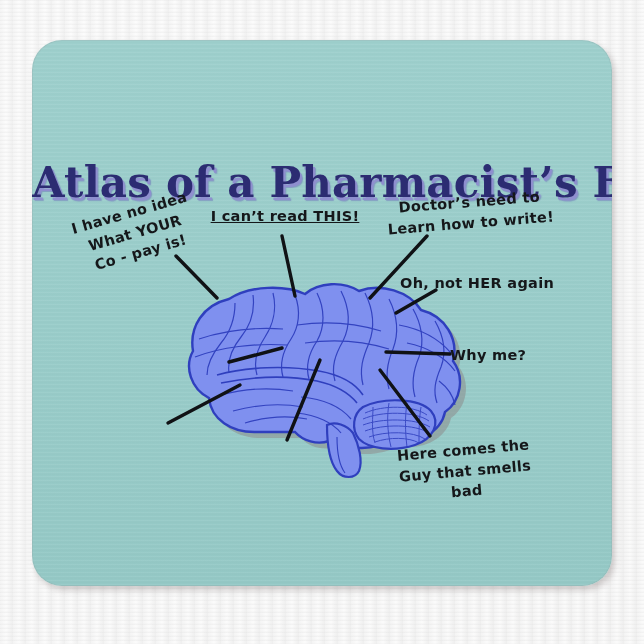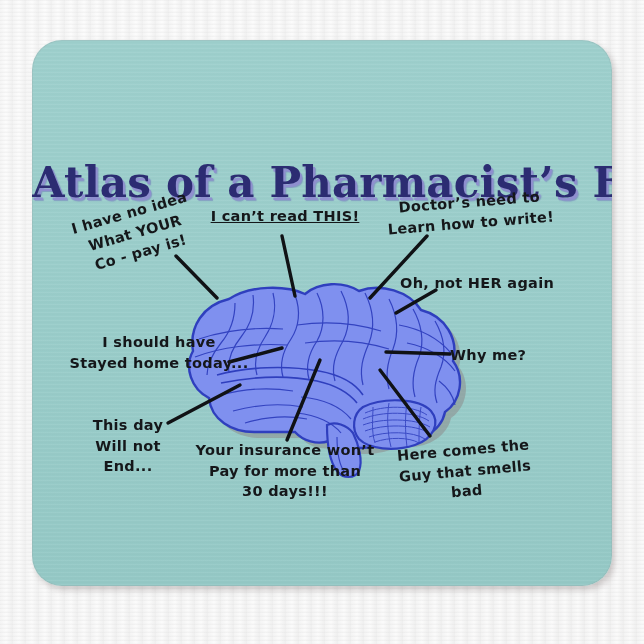--- a/index.html
+++ b/index.html
@@ -171,27 +171,19 @@
       </svg>
 
       <div class="hand" id="cb-copay">I have no idea
 What YOUR
 Co - pay is!</div>
       <div class="hand" id="cb-read">I can’t read THIS!</div>
       <div class="hand" id="cb-doctor">Doctor’s need to
 Learn how to write!</div>
       <div class="hand" id="cb-whyme">Why me?</div>
       <div class="hand" id="cb-her">Oh, not HER again</div>
-      <div class="hand" id="cb-stayed">I should have
-Stayed home today...</div>
-      <div class="hand" id="cb-thisday">This day
-Will not
-End...</div>
-      <div class="hand" id="cb-insure">Your insurance won’t
-Pay for more than
-30 days!!!</div>
       <div class="hand" id="cb-smells">Here comes the
 Guy that smells
 bad</div>
 
     </div>
   </div>
 </div>
 
 </body></html>

